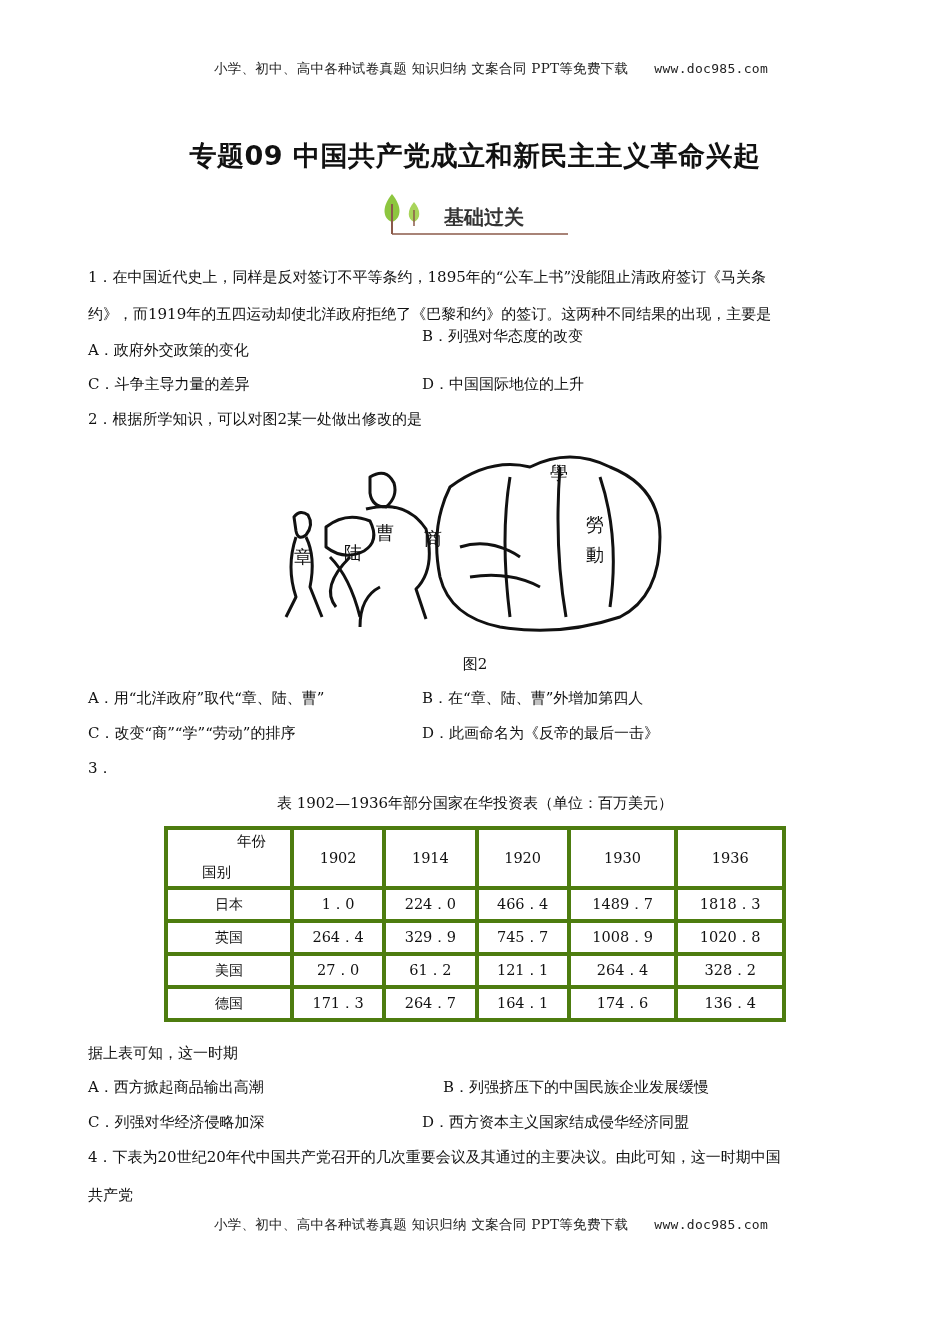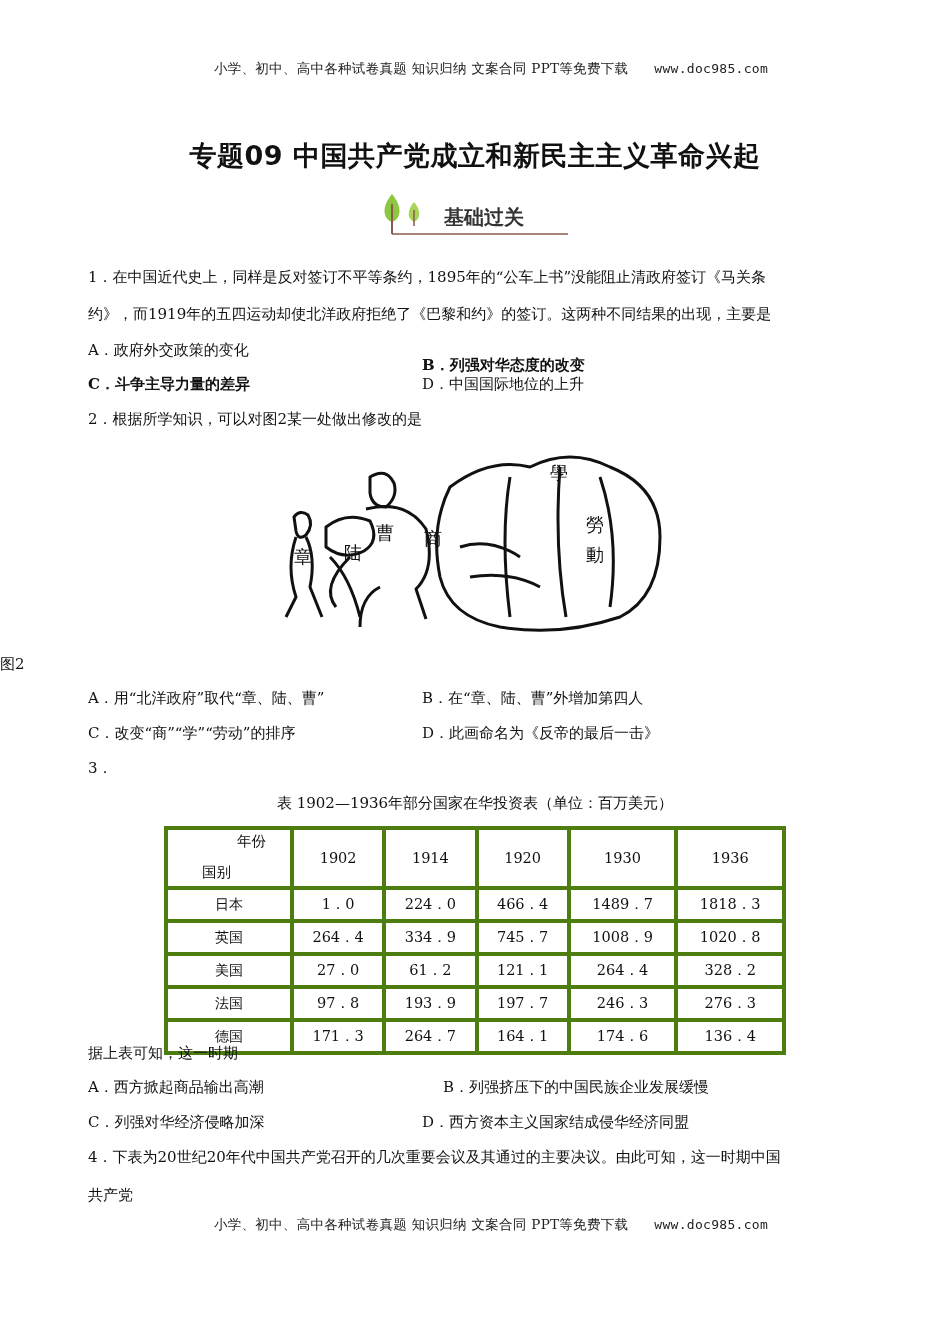--- a/index.html
+++ b/index.html
@@ -7,21 +7,21 @@
          font-family: "DejaVu Serif", "Liberation Serif", serif; color: #111; }
   .hdr { position: absolute; left: 0; width: 950px; text-align: center; font-size: 13.5px; color: #222; letter-spacing: 0.3px; padding-left: 16px; }
   .hdr .url { font-family: "DejaVu Sans Mono", "Liberation Mono", monospace; margin-left: 26px; font-size: 13px; }
   .title { position: absolute; top: 138px; left: 0; width: 950px; text-align: center;
            font-family: "DejaVu Sans", "Liberation Sans", sans-serif; font-weight: bold; font-size: 27px; letter-spacing: 0.5px; }
   .badge { position: absolute; top: 190px; left: 380px; width: 190px; height: 50px; }
   .badge-label { position: absolute; left: 64px; top: 14px; font-family: "DejaVu Sans", sans-serif; font-weight: bold; font-size: 20px; color: #333; text-align: center; }
   .line { position: absolute; left: 88px; font-size: 15px; white-space: nowrap; }
   .opt { position: absolute; font-size: 15px; white-space: nowrap; }
   .figure { position: absolute; left: 280px; top: 437px; width: 390px; height: 200px; }
-  .fig-cap { position: absolute; top: 655px; left: 0; width: 950px; font-size: 15px; }
+  .fig-cap { position: absolute; top: 655px; left: 0; width: 950px; text-align: center; font-size: 15px; }
   .tbl-cap { position: absolute; top: 794px; left: 0; width: 950px; text-align: center; font-size: 15px; }
   table.inv { position: absolute; left: 164px; top: 826px; width: 622px; border-collapse: collapse; font-size: 14.5px; }
   table.inv td { border: 4px solid #4d7c0f; text-align: center; height: 29px; padding: 0; }
   table.inv tr.head td { height: 56px; }
   table.inv td.country { font-family: "DejaVu Sans", sans-serif; font-size: 14px; width: 122px; }
   .diag { position: relative; height: 56px; font-family: "DejaVu Sans", sans-serif; font-size: 14.5px; }
   .diag .yr { position: absolute; right: 24px; top: 2px; }
   .diag .ct { position: absolute; left: 34px; bottom: 4px; }
 </style>
 </head>
@@ -40,22 +40,22 @@
     <line x1="12" y1="14" x2="12" y2="44" stroke="#8b5a4a" stroke-width="2"></line>
     <line x1="34" y1="20" x2="34" y2="36" stroke="#8b5a4a" stroke-width="1.5"></line>
     <line x1="12" y1="44" x2="188" y2="44" stroke="#8b5a4a" stroke-width="1.5"></line>
   </svg>
   <span class="badge-label">基础过关</span>
 </div>
 
 <div class="line" style="top:268px;">1．在中国近代史上，同样是反对签订不平等条约，1895年的“公车上书”没能阻止清政府签订《马关条</div>
 <div class="line" style="top:305px;">约》，而1919年的五四运动却使北洋政府拒绝了《巴黎和约》的签订。这两种不同结果的出现，主要是</div>
 <div class="opt" style="left:88px; top:341px;">A．政府外交政策的变化</div>
-<div class="opt" style="left:422px; top:356px;font-weight:bold;">B．列强对华态度的改变</div>
-<div class="opt" style="left:88px; top:375px;font-weight:bold;">C．斗争主导力量的差异</div>
+<div class="opt" style="left:422px; top:327px;">B．列强对华态度的改变</div>
+<div class="opt" style="left:88px; top:375px;">C．斗争主导力量的差异</div>
 <div class="opt" style="left:422px; top:375px;">D．中国国际地位的上升</div>
 
 <div class="line" style="top:410px;">2．根据所学知识，可以对图2某一处做出修改的是</div>
 
 <div class="figure">
   <svg width="390" height="200" viewBox="0 0 390 200">
     <g fill="none" stroke="#111" stroke-width="3" stroke-linejoin="round">
 
       <path d="M14 80 q6-8 14-2 q6 10 -2 20 q-8 6 -10 -4 z"></path>
       <path d="M16 100 q-10 30 0 60 l-10 20 M26 100 q10 20 4 50 l12 30"></path>
@@ -108,40 +108,32 @@
     <td class="country">日本</td>
     <td>1．0</td>
     <td>224．0</td>
     <td>466．4</td>
     <td>1489．7</td>
     <td>1818．3</td>
   </tr>
   <tr>
     <td class="country">英国</td>
     <td>264．4</td>
-    <td>334．9</td>
+    <td>329．9</td>
     <td>745．7</td>
     <td>1008．9</td>
     <td>1020．8</td>
   </tr>
   <tr>
     <td class="country">美国</td>
     <td>27．0</td>
     <td>61．2</td>
     <td>121．1</td>
     <td>264．4</td>
     <td>328．2</td>
-  </tr>
-  <tr>
-    <td class="country">法国</td>
-    <td>97．8</td>
-    <td>193．9</td>
-    <td>197．7</td>
-    <td>246．3</td>
-    <td>276．3</td>
   </tr>
   <tr>
     <td class="country">德国</td>
     <td>171．3</td>
     <td>264．7</td>
     <td>164．1</td>
     <td>174．6</td>
     <td>136．4</td>
   </tr>
 </tbody>

